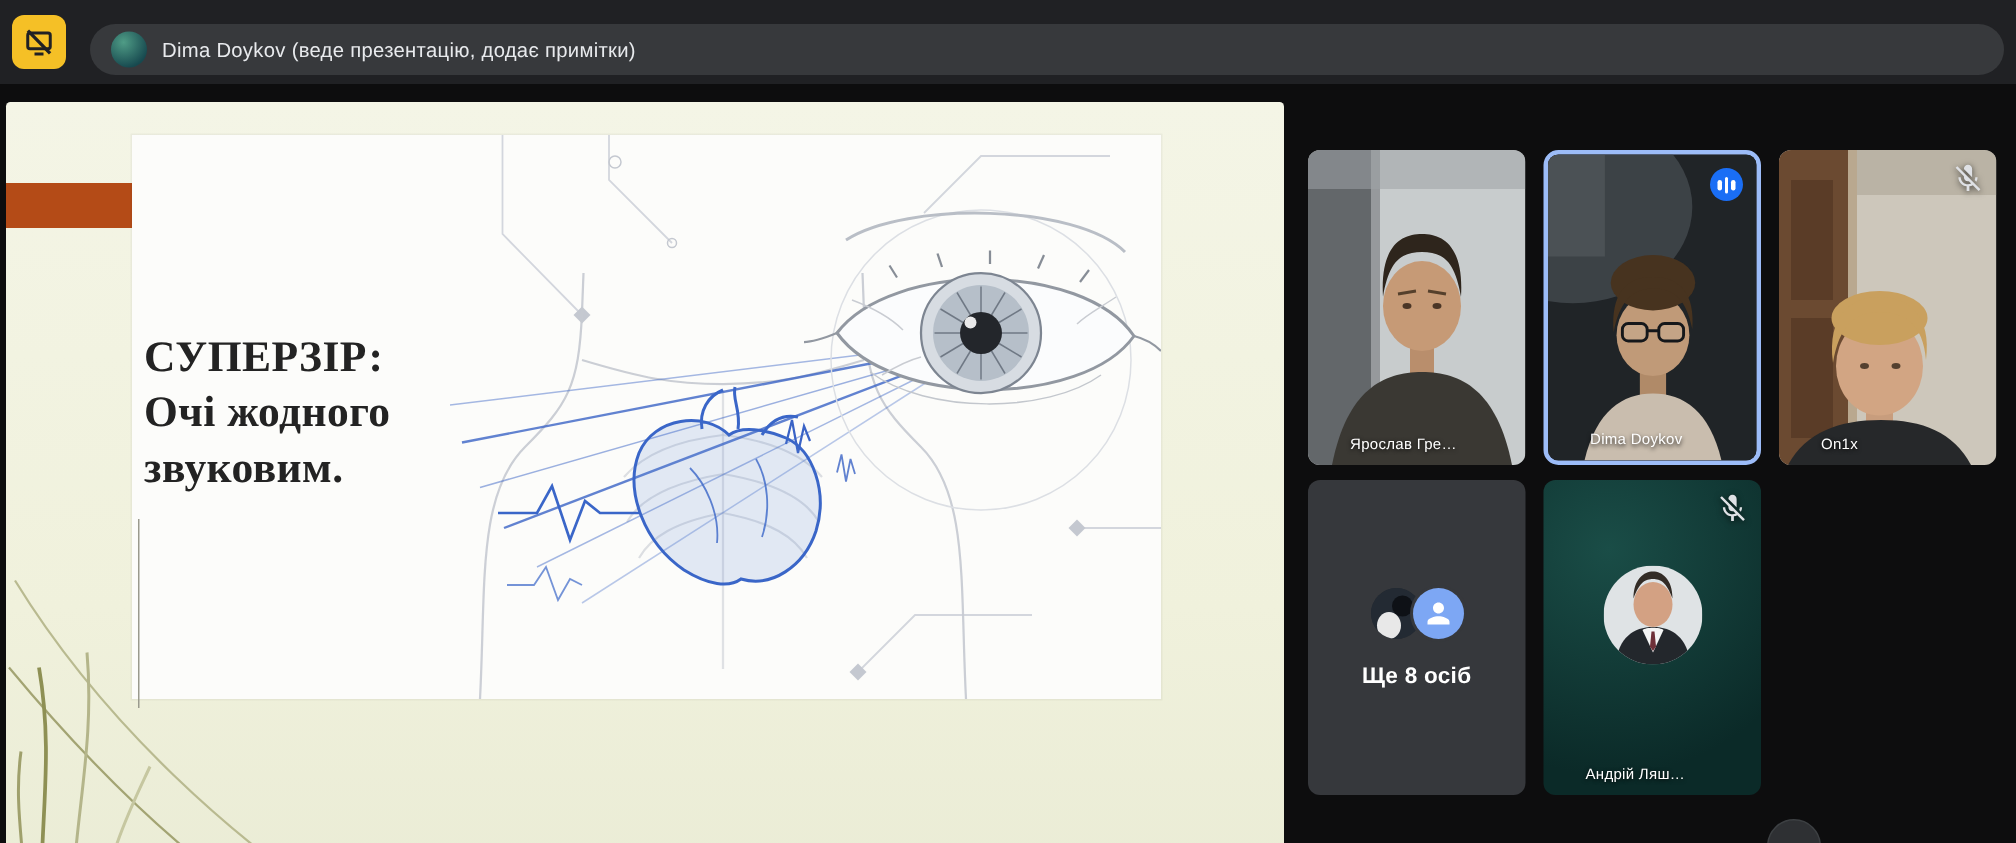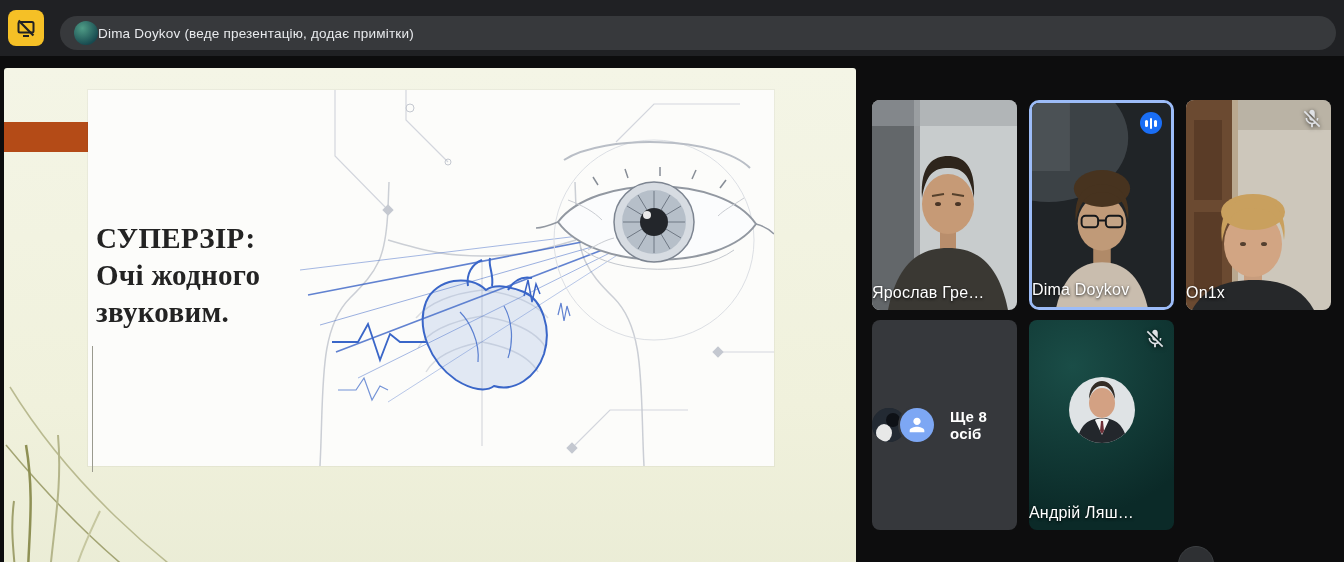--- a/index.html
+++ b/index.html
@@ -4,21 +4,21 @@
 <style>
   *{margin:0;padding:0;box-sizing:border-box}
   html,body{background:#000;font-family:"Liberation Sans",sans-serif}
   .app{position:relative;width:1344px;height:562px;background:#0d0d0e;overflow:hidden}
 
   
   .topbar{position:absolute;left:0;top:0;width:100%;height:56px;background:var(--topbar-bg,#202124)}
   .warn-btn{position:absolute;left:8px;top:10px;width:36px;height:36px;border-radius:8px;
     background:var(--warning-yellow,#f5c026);display:flex;align-items:center;justify-content:center;cursor:pointer}
   .banner{position:absolute;left:60px;top:16px;right:8px;height:34px;border-radius:17px;
-    background:var(--banner-bg,#37393c);display:flex;align-items:center;padding:0 14px}
+    background:var(--banner-bg,#37393c);display:flex;align-items:center;gap:10px;padding:0 14px}
   .banner-avatar{width:24px;height:24px;border-radius:50%;flex:0 0 auto;
     background:radial-gradient(circle at 35% 30%,#4f9c86,#17494f 75%)}
   .banner-text{color:#e8eaed;font-size:13.5px;font-weight:500;letter-spacing:.2px;white-space:nowrap}
 
   
   .slide{position:absolute;left:4px;top:68px;width:852px;height:561px;border-radius:3px;overflow:hidden;
     background:linear-gradient(180deg,#f4f5e6 0%,var(--slide-bg,#f0f1dc) 60%,#e9ebd4 100%)}
   .orange-bar{position:absolute;left:0;top:54px;width:86px;height:30px;background:var(--slide-accent-orange,#b44b17)}
   .grass{position:absolute;left:0;bottom:0;width:852px;height:484px;pointer-events:none}
   .card{position:absolute;left:84px;top:22px;width:686px;height:376px;background:#fcfcfa;
@@ -28,32 +28,32 @@
     font-family:"Liberation Serif",serif;font-weight:700;font-size:29px;line-height:37px;letter-spacing:.3px}
   .slide-rule{position:absolute;left:88px;top:278px;width:1px;height:126px;background:#9a9a8e}
   .slide-body{position:absolute;left:103px;top:283px;width:221px;color:#3d3d3a;
     font-size:11.5px;line-height:16px}
 
   
   .tiles{position:absolute;left:872px;top:100px;display:grid;
     grid-template-columns:repeat(3,145px);grid-auto-rows:210px;gap:10px 12px}
   .tile{position:relative;width:145px;height:210px;border-radius:8px;overflow:hidden;background:#222;cursor:pointer}
   .tile .video{position:absolute;inset:0;width:100%;height:100%}
-  .tile .name{position:absolute;left:0;bottom:8px;color:#fff;font-size:16px;font-weight:500;
+  .tile .name{position:absolute;left:28px;bottom:8px;color:#fff;font-size:10px;font-weight:500;
     letter-spacing:.2px;text-shadow:0 1px 3px rgba(0,0,0,.9);white-space:nowrap}
   .tile.active{border:3px solid var(--accent-blue,#9cbcf8);border-radius:10px}
   .speak-badge{position:absolute;top:9px;right:9px;width:22px;height:22px;border-radius:50%;
     background:var(--speaking-badge,#1a6ef5);display:flex;align-items:center;justify-content:center;gap:2px}
   .speak-badge .bar{width:2.5px;background:#fff;border-radius:2px}
   .b1,.b3{height:7px}.b2{height:11px}
   .mic-off{position:absolute;top:8px;right:8px;width:22px;height:22px;
     filter:drop-shadow(0 1px 2px rgba(0,0,0,.7))}
 
   
-  .tile.overflow{background:var(--tile-overflow-bg,#36383c);display:flex;flex-direction:row;
+  .tile.overflow{background:var(--tile-overflow-bg,#36383c);display:flex;flex-direction:column;
     align-items:center;justify-content:center;gap:16px}
   .avatar-stack{display:flex;align-items:center}
   .stack-avatar{width:34px;height:34px;border-radius:50%;overflow:hidden;flex:0 0 auto}
   .a-photo{background:#232a33}
   .a-generic{margin-left:-6px;background:#7da7f4;display:flex;align-items:center;justify-content:center;
     box-shadow:0 0 0 2px var(--tile-overflow-bg,#36383c)}
   .overflow-label{color:#fff;font-size:15px;font-weight:600;letter-spacing:.2px}
 
   
   .tile.teal{background:radial-gradient(circle at 30% 22%,#1a4d47,#0b2a28 78%)}

